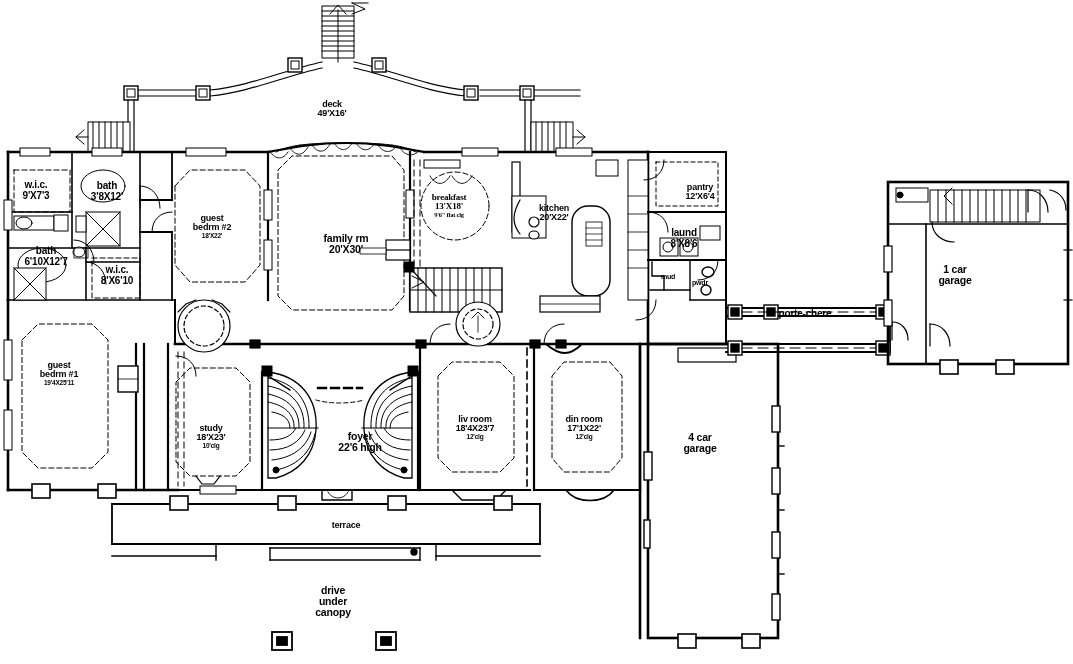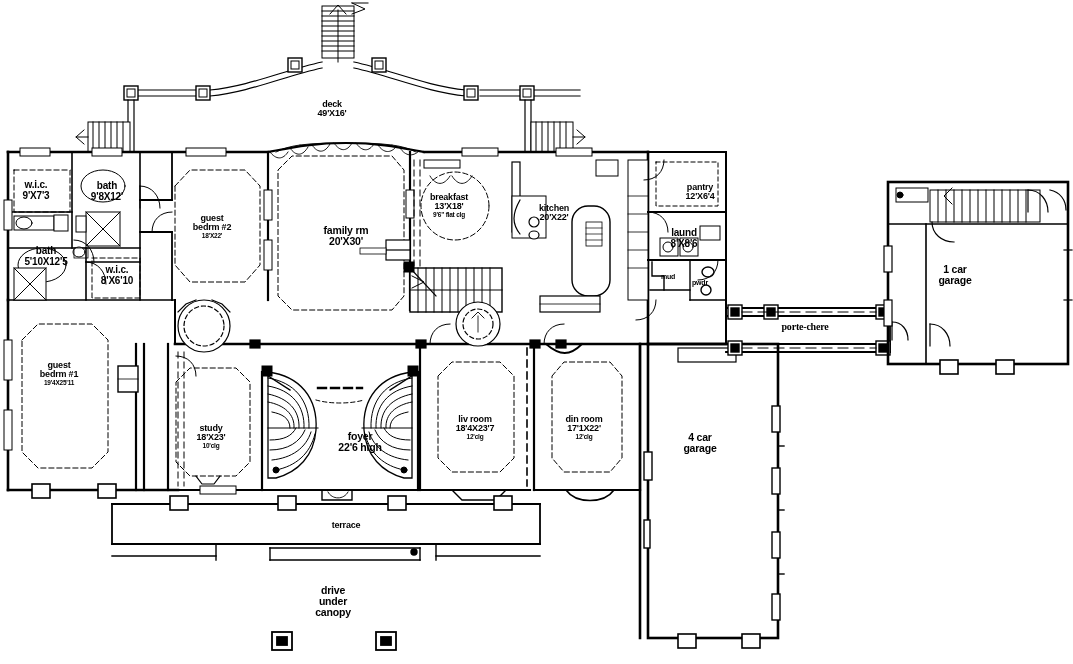--- a/index.html
+++ b/index.html
@@ -614,36 +614,36 @@
     <rect x="530" y="340" width="10" height="8" fill="#000"></rect>
     <rect x="556" y="340" width="10" height="8" fill="#000"></rect>
   </g>
 
   </g>
 </svg>
 
 <div id="label-layer">
       <div class="room-label lbl-md" style="left: 332px; top: 109px;"><span class="ln1">deck</span><span class="ln2">49'X16'</span></div>
       <div class="room-label lbl-sm" style="left: 36px; top: 190px;"><span class="ln1">w.i.c.</span><span class="ln2">9'X7'3</span></div>
-      <div class="room-label lbl-sm" style="left: 107px; top: 191px;"><span class="ln1">bath</span><span class="ln2">9'8X12'</span></div>
-      <div class="room-label lbl-sm" style="left: 46px; top: 256px;"><span class="ln1">bath</span><span class="ln2">5'10X12'5</span></div>
+      <div class="room-label lbl-sm" style="left: 107px; top: 191px;"><span class="ln1">bath</span><span class="ln2">3'8X12'</span></div>
+      <div class="room-label lbl-sm" style="left: 46px; top: 256px;"><span class="ln1">bath</span><span class="ln2">6'10X12'7</span></div>
       <div class="room-label lbl-sm" style="left: 117px; top: 275px;"><span class="ln1">w.i.c.</span><span class="ln2">8'X6'10</span></div>
       <div class="room-label lbl-md" style="left: 212px; top: 227px;"><span class="ln1">guest</span><span class="ln2">bedrm #2</span><span class="ln3">18'X22'</span></div>
-      <div class="room-label lbl-lg" style="left: 346px; top: 236px;"><span class="ln1">family rm</span><span class="ln2">20'X30'</span></div>
-      <div class="room-label lbl-md" style="left: 449px; top: 206px;"><span class="ln1">breakfast</span><span class="ln2">13'X18'</span><span class="ln3">9'6" flat clg</span></div>
+      <div class="room-label lbl-lg" style="left: 346px; top: 244px;"><span class="ln1">family rm</span><span class="ln2">20'X30'</span></div>
+      <div class="room-label lbl-md" style="left: 449px; top: 206px; font-family: Liberation Serif, serif;"><span class="ln1">breakfast</span><span class="ln2">13'X18'</span><span class="ln3">9'6" flat clg</span></div>
       <div class="room-label lbl-md" style="left: 554px; top: 213px;"><span class="ln1">kitchen</span><span class="ln2">20'X22'</span></div>
       <div class="room-label lbl-md" style="left: 684px; top: 192px; margin-left: 16px;"><span class="ln1">pantry</span><span class="ln2">12'X6'4</span></div>
       <div class="room-label lbl-sm" style="left: 684px; top: 238px;"><span class="ln1">laund</span><span class="ln2">8'X8'6</span></div>
       <div class="room-label lbl-xs" style="left: 700px; top: 283px;"><span class="ln1">pwdr</span></div>
       <div class="room-label lbl-xs" style="left: 668px; top: 277px;"><span class="ln1">mud</span></div>
       <div class="room-label lbl-md" style="left: 59px; top: 374px;"><span class="ln1">guest</span><span class="ln2">bedrm #1</span><span class="ln3">19'4X25'11</span></div>
       <div class="room-label lbl-md" style="left: 211px; top: 437px;"><span class="ln1">study</span><span class="ln2">18'X23'</span><span class="ln3">10'clg</span></div>
       <div class="room-label lbl-lg" style="left: 336px; top: 442px; margin-left: 24px;"><span class="ln1">foyer</span><span class="ln2">22'6 high</span></div>
       <div class="room-label lbl-md" style="left: 475px; top: 428px;"><span class="ln1">liv room</span><span class="ln2">18'4X23'7</span><span class="ln3">12'clg</span></div>
       <div class="room-label lbl-md" style="left: 584px; top: 428px;"><span class="ln1">din room</span><span class="ln2">17'1X22'</span><span class="ln3">12'clg</span></div>
       <div class="room-label lbl-lg" style="left: 700px; top: 443px;"><span class="ln1">4 car</span><span class="ln2">garage</span></div>
       <div class="room-label lbl-lg" style="left: 955px; top: 275px;"><span class="ln1">1 car</span><span class="ln2">garage</span></div>
-      <div class="room-label lbl-sm" style="left: 805px; top: 327px; font-family: Liberation Serif, serif;"><span class="ln1">porte-chere</span></div>
+      <div class="room-label lbl-sm" style="left: 805px; top: 314px;"><span class="ln1">porte-chere</span></div>
       <div class="room-label lbl-md" style="left: 346px; top: 526px;"><span class="ln1">terrace</span></div>
       <div class="room-label lbl-lg" style="left: 333px; top: 602px;"><span class="ln1">drive</span><span class="ln1">under</span><span class="ln1">canopy</span></div>
     </div>
 
 </div>
 
 </body></html>

